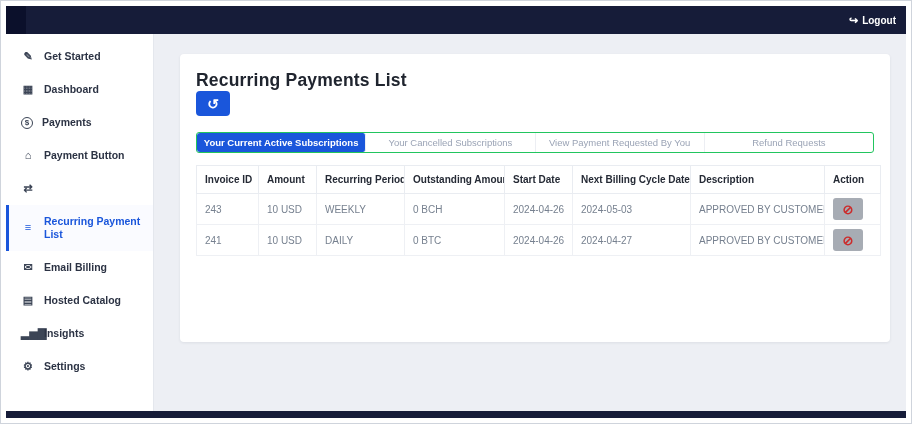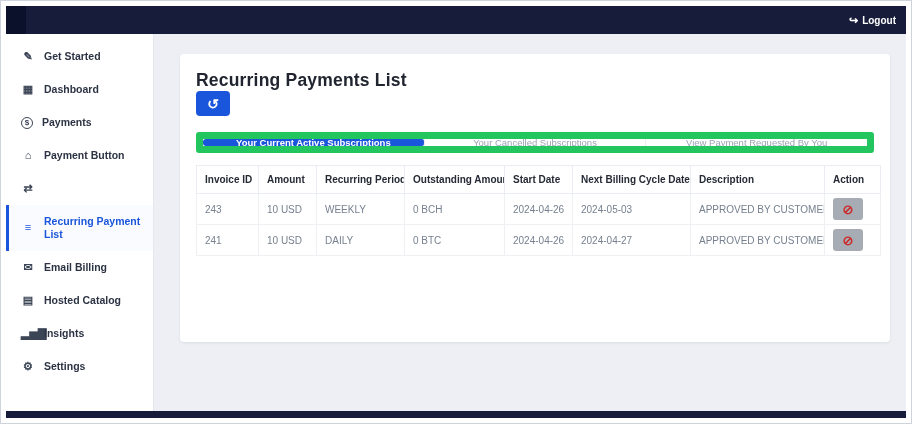--- a/index.html
+++ b/index.html
@@ -55,21 +55,21 @@
   .card-header { display:flex; align-items:flex-start; justify-content:space-between;flex-direction:column; }
   .card-title { font-size:17.5px; font-weight:bold; color:#20252f; letter-spacing:.2px; }
   .refresh-btn {
     width:34px; height:25px; background:#1a56db; border:none; border-radius:4px;
     color:#ffffff; font-size:14px; font-weight:bold; display:flex; align-items:center;
     justify-content:center; cursor:pointer;
   }
 
   
   .tabs {
-    margin-top:16px; display:flex; border:7px solid #22c55e; border-radius:3px;
+    margin-top:16px; display:flex; border:1px solid #22c55e; border-radius:3px;
     background:#ffffff; height:21px; flex:0 0 21px;
   }
   .tab {
     flex:1; display:flex; align-items:center; justify-content:center; font-size:9.5px;
     color:#9aa3b5; border-right:1px solid #eceef3; cursor:pointer; white-space:nowrap;
     overflow:hidden;
   }
   .tab:last-of-type { border-right:none; }
   .tab.active { background:#1a56db; color:#ffffff; font-weight:bold; border-radius:3px; }
 
@@ -188,20 +188,23 @@
                 </div>
 
                 <div class="tab">
                   <span>Your Cancelled Subscriptions</span>
                 </div>
 
                 <div class="tab">
                   <span>View Payment Requested By You</span>
                 </div>
 
+                <div class="tab">
+                  <span>Refund Requests</span>
+                </div>
 
             </div>
 
             <table>
               <colgroup>
                 <col class="col-invoice">
                   <col class="col-amount">
                   <col class="col-period">
                 <col class="col-outstanding">
                   <col class="col-start">

